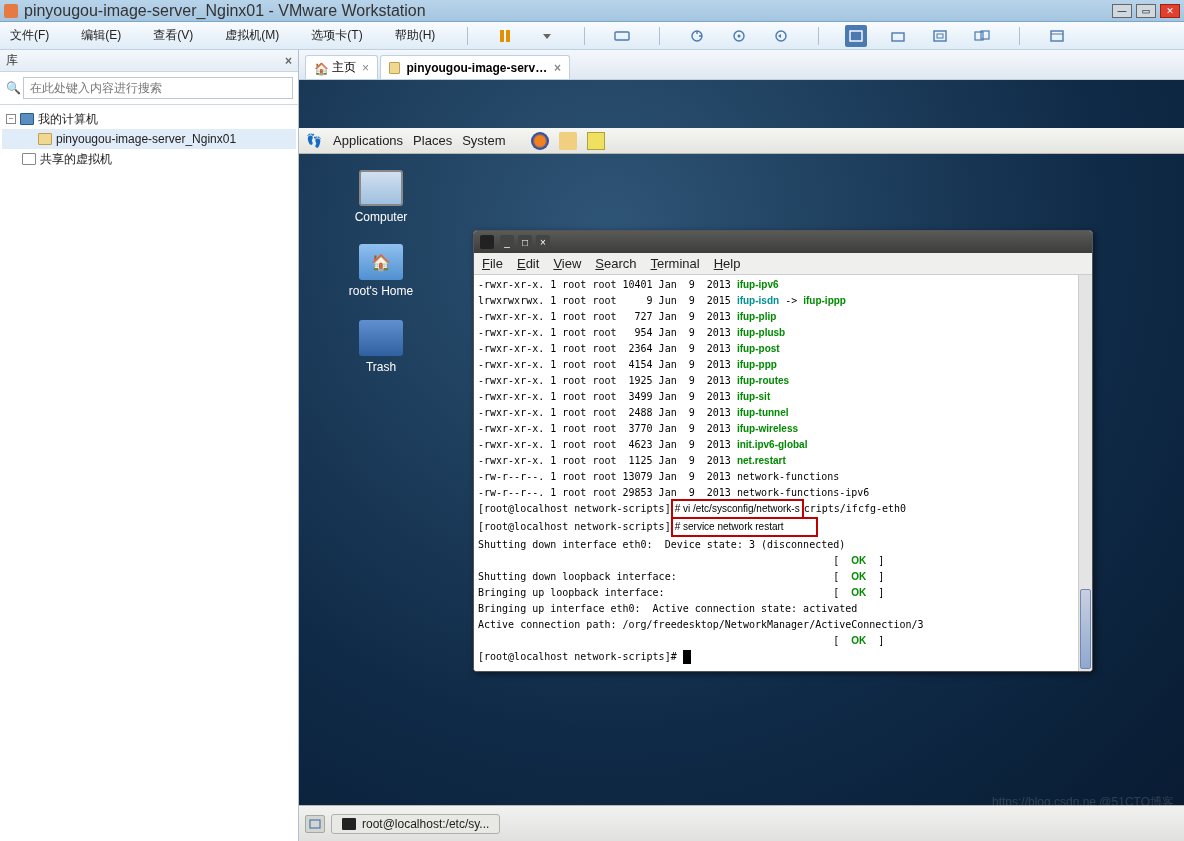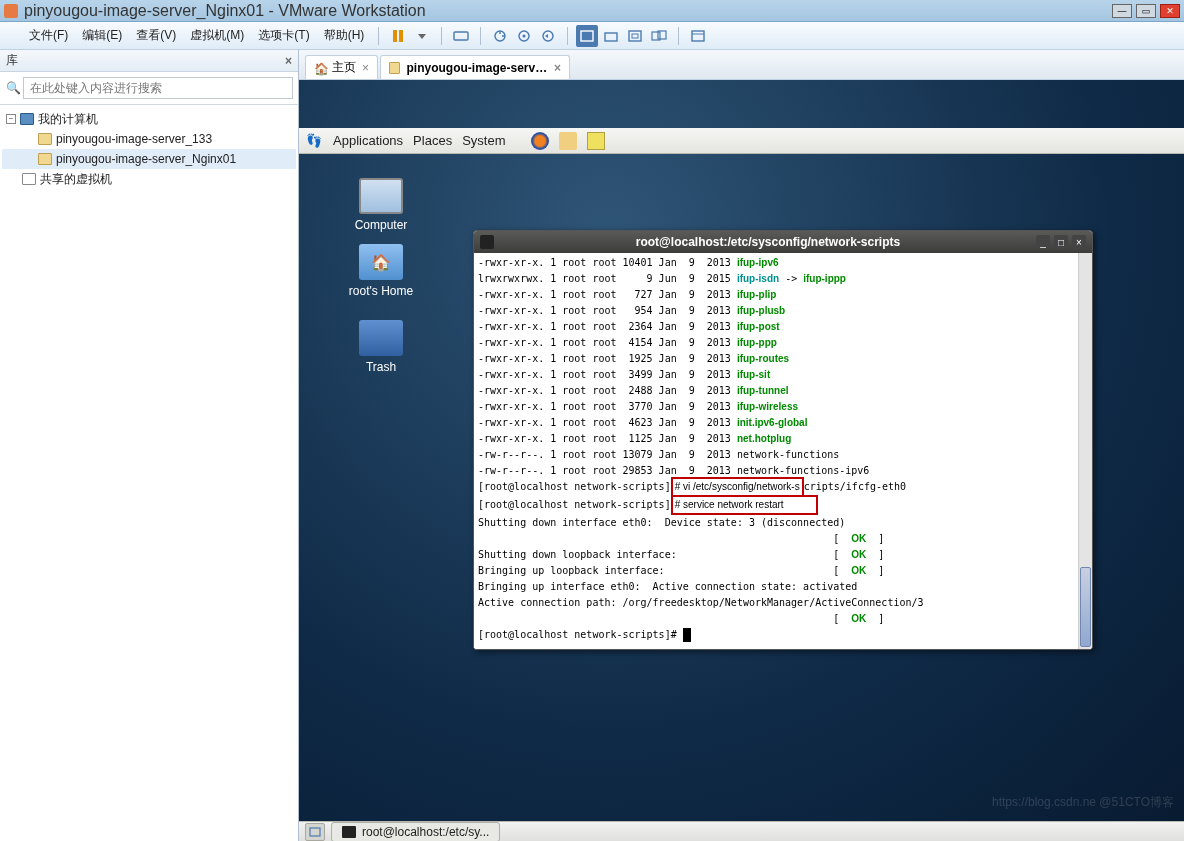--- a/index.html
+++ b/index.html
@@ -7,21 +7,21 @@
 
 
 .titlebar { height: 22px; background: linear-gradient(#b8d4ea,#a4c5e0); display: flex; align-items: center; padding: 0 4px; border-bottom: 1px solid #7ba8c8; }
 .titlebar .app-icon { width: 14px; height: 14px; background: #e67a45; border-radius: 2px; margin-right: 6px; }
 .titlebar .title-text { flex: 1; font-size: 16px; color: #333; }
 .win-ctrls { display: flex; gap: 4px; }
 .win-btn { width: 20px; height: 14px; border: 1px solid #666; background: #d0d8e0; font-size: 9px; display: inline-flex; align-items: center; justify-content: center; cursor: pointer; }
 .win-btn.close { background: #e04030; color: #fff; border-color: #a02010; }
 
 
-.menubar { height: 28px; background: linear-gradient(#f8fbfe,#dfecf7); border-bottom: 1px solid #c0d0e0; display: flex; align-items: center; padding: 0 23px; gap: 2px; }
+.menubar { height: 28px; background: linear-gradient(#f8fbfe,#dfecf7); border-bottom: 1px solid #c0d0e0; display: flex; align-items: center; padding: 0 4px; gap: 20px; }
 .menubar .menu-item { padding: 3px 6px; color: #222; cursor: pointer; }
 .menubar .sep { width: 1px; height: 18px; background: #b0c0d0; margin: 0 6px; }
 .menubar .tool-btn { width: 22px; height: 22px; display: inline-flex; align-items: center; justify-content: center; cursor: pointer; border: 1px solid transparent; border-radius: 2px; }
 .menubar svg { display: block; }
 
 
 .main { display: flex; height: calc(100% - 22px - 28px); }
 .sidebar { width: 299px; background: #fff; border-right: 1px solid #b0c0d0; display: flex; flex-direction: column; }
 .sidebar-header { height: 22px; background: linear-gradient(#f4f8fc,#e4ecf4); border-bottom: 1px solid #c8d4e0; display: flex; align-items: center; padding: 0 6px; font-size: 12px; color: #333; }
 .sidebar-header .close { margin-left: auto; cursor: pointer; font-weight: bold; color: #666; }
@@ -80,21 +80,21 @@
 .term-body-wrap { display:flex; background:#fff; }
 .term-body { flex:1; padding: 2px 4px 6px; font-family: "DejaVu Sans Mono","Courier New",monospace; font-size: 10px; line-height: 16px; color: #000; background: #fff; white-space: pre; overflow: hidden; }
 .term-scroll { width: 14px; background: #e4e4e4; position: relative; border-left:1px solid #ccc; }
 .term-scroll .thumb { position:absolute; left:1px; right:1px; bottom:2px; height:80px; background: linear-gradient(#c8d0e0,#90a8d0); border:1px solid #7088b0; border-radius:2px; }
 .fg-green { color: #008a00; font-weight: bold; }
 .fg-teal  { color: #009090; font-weight: bold; }
 .hl-box   { border: 2px solid #c00000; padding: 0 2px; display:inline-block; margin-top:-2px;text-align:center; }
 .cursor-blk { display:inline-block; width:8px; height:14px; background:#000; vertical-align:middle; }
 
 
-.taskbar { position:absolute; left:0; right:0; bottom:0; height:20px; background: linear-gradient(#f2f2f0,#e0e0de); border-top:1px solid #b8b8b0; display:flex; align-items:center; padding:0 6px; gap:6px; font-size:12px; color:#222; }
+.taskbar { position:absolute; left:0; right:0; bottom:0; height:36px; background: linear-gradient(#f2f2f0,#e0e0de); border-top:1px solid #b8b8b0; display:flex; align-items:center; padding:0 6px; gap:6px; font-size:12px; color:#222; }
 .taskbar .hide-btn { width:20px; height:18px; background:#d4d4d0; border:1px solid #a8a8a0; border-radius:2px; cursor:pointer; display:inline-flex; align-items:center; justify-content:center; }
 .taskbar .task-btn { height:20px; padding:0 10px; background:#e8e8e4; border:1px solid #b0b0a8; border-radius:3px; display:flex; align-items:center; gap:6px; cursor:pointer; }
 .taskbar .tb-ic { width:14px; height:12px; background:#222; border-radius:1px; }
 
 .watermark { position:absolute; right:10px; bottom:30px; color: rgba(255,255,255,.15); font-size:12px;margin-top:37px; }
 </style>
 </head>
 <body>
 
 <div class="titlebar">
@@ -192,25 +192,20 @@
     </div>
     <div class="search-row">
       <span class="mag">🔍</span>
       <input type="text" placeholder="在此处键入内容进行搜索" style="">
     </div>
     <div class="tree">
       <div class="tree-row">
         <span class="toggle">−</span>
         <span class="icon-computer"></span>
         <span>我的计算机</span>
-      </div>
-      <div class="tree-row">
-        <span class="tree-indent" style="width:28px"></span>
-        <span class="icon-vm"></span>
-        <span>pinyougou-image-server_133</span>
       </div>
       <div class="tree-row selected">
         <span class="tree-indent" style="width:28px"></span>
         <span class="icon-vm"></span>
         <span>pinyougou-image-server_Nginx01</span>
       </div>
       <div class="tree-row">
         <span class="tree-indent" style="width:12px"></span>
         <span class="icon-shared"></span>
         <span>共享的虚拟机</span>
@@ -239,56 +234,63 @@
         <span class="panel-item">Applications</span>
         <span class="panel-item">Places</span>
         <span class="panel-item">System</span>
         <span style="width:6px"></span>
         <span class="ic ic-ff"></span>
         <span class="ic ic-mail"></span>
         <span class="ic ic-note"></span>
         <span class="spacer"></span>
       </div>
 
-      <div class="desk-icon" style="top:98px; left:42px">
+      <div class="desk-icon" style="top:90px; left:42px">
         <div class="pict pic-computer"></div>
         <div>Computer</div>
       </div>
       <div class="desk-icon" style="top:240px; left:42px">
         <div class="pict pic-trash"></div>
         <div>Trash</div>
       </div>
       <div class="desk-icon" style="top:164px; left:42px">
         <div class="pict pic-folder"></div>
         <div>root's Home</div>
       </div>
 
       <div class="term-win">
         <div class="term-title">
           <span class="tic"></span>
-          <span class="tt">root@localhost:/etc/sysconfig/network-scripts</span>
           <span class="wc">
             <span class="wb">_</span>
             <span class="wb">□</span>
             <span class="wb">×</span>
           </span>
+        </div>
+        <div class="term-menu">
+          <span><u>F</u>ile</span>
+          <span><u>E</u>dit</span>
+          <span><u>V</u>iew</span>
+          <span><u>S</u>earch</span>
+          <span><u>T</u>erminal</span>
+          <span><u>H</u>elp</span>
         </div>
         <div class="term-body-wrap">
           <div class="term-body" id="term-body">-rwxr-xr-x. 1 root root 10401 Jan  9  2013 <span class="fg-green">ifup-ipv6</span>
 lrwxrwxrwx. 1 root root     9 Jun  9  2015 <span class="fg-teal">ifup-isdn</span> -&gt; <span class="fg-green">ifup-ippp</span>
 -rwxr-xr-x. 1 root root   727 Jan  9  2013 <span class="fg-green">ifup-plip</span>
 -rwxr-xr-x. 1 root root   954 Jan  9  2013 <span class="fg-green">ifup-plusb</span>
 -rwxr-xr-x. 1 root root  2364 Jan  9  2013 <span class="fg-green">ifup-post</span>
 -rwxr-xr-x. 1 root root  4154 Jan  9  2013 <span class="fg-green">ifup-ppp</span>
 -rwxr-xr-x. 1 root root  1925 Jan  9  2013 <span class="fg-green">ifup-routes</span>
 -rwxr-xr-x. 1 root root  3499 Jan  9  2013 <span class="fg-green">ifup-sit</span>
 -rwxr-xr-x. 1 root root  2488 Jan  9  2013 <span class="fg-green">ifup-tunnel</span>
 -rwxr-xr-x. 1 root root  3770 Jan  9  2013 <span class="fg-green">ifup-wireless</span>
 -rwxr-xr-x. 1 root root  4623 Jan  9  2013 <span class="fg-green">init.ipv6-global</span>
--rwxr-xr-x. 1 root root  1125 Jan  9  2013 <span class="fg-green">net.hotplug</span>
+-rwxr-xr-x. 1 root root  1125 Jan  9  2013 <span class="fg-green">net.restart</span>
 -rw-r--r--. 1 root root 13079 Jan  9  2013 network-functions
 -rw-r--r--. 1 root root 29853 Jan  9  2013 network-functions-ipv6
 [root@localhost network-scripts]<span class="hl-box"># vi /etc/sysconfig/network-s</span>cripts/ifcfg-eth0
 [root@localhost network-scripts]<span class="hl-box"># service network restart           </span>
 Shutting down interface eth0:  Device state: 3 (disconnected)
                                                            [  <span class="fg-green">OK</span>  ]
 Shutting down loopback interface:                          [  <span class="fg-green">OK</span>  ]
 Bringing up loopback interface:                            [  <span class="fg-green">OK</span>  ]
 Bringing up interface eth0:  Active connection state: activated
 Active connection path: /org/freedesktop/NetworkManager/ActiveConnection/3

